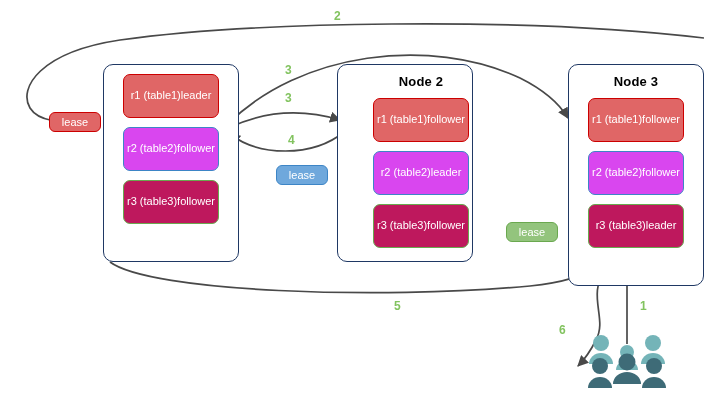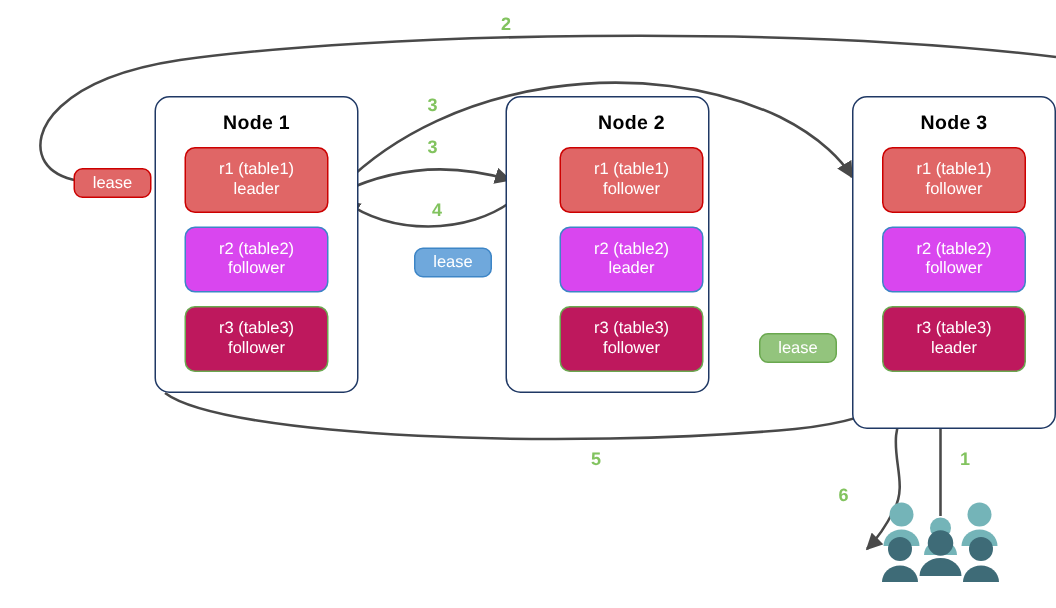--- a/index.html
+++ b/index.html
@@ -22,21 +22,21 @@
     margin-top:9px;
     letter-spacing:.2px;
   }
   .replica{
     margin:9px auto 0 auto;
     width:96px;
     height:44px;
     border-radius:7px;
     box-sizing:border-box;
     display:flex;
-    flex-direction:column;
+    flex-direction:row;
     align-items:center;
     justify-content:center;
     color:#ffffff;
     font-size:11px;
     line-height:13.5px;
     text-align:center;
   }
   .rep-red{background:#e06666;border:1.4px solid #cc0000;}
   .rep-blue{background:#d946ef;border:1.4px solid #3d85c6;}
   .rep-green{background:#be185d;border:1.4px solid #6aa84f;}
@@ -88,21 +88,20 @@
     <path d="M 344 132 C 312 158 258 156 230 134" fill="none" stroke="#494949" stroke-width="1.7" marker-end="url(#ah)"></path>
 
     <path d="M 110 262 C 150 292 380 300 530 286 C 570 282 592 272 604 264" fill="none" stroke="#494949" stroke-width="1.7" marker-end="url(#ah)"></path>
 
     <path d="M 627 344 L 627 266" fill="none" stroke="#494949" stroke-width="1.7" marker-end="url(#ah)"></path>
 
     <path d="M 606 268 C 586 296 608 318 596 340 C 590 352 584 360 578 366" fill="none" stroke="#494949" stroke-width="1.7" marker-end="url(#ah)"></path>
   </svg>
 
   <div class="node" style="left:103px; top:64px; width:136px; height:198px;">
-    <div class="node-title">Node 1</div>
     <div class="replica rep-red">
       <span class="rep-line">r1 (table1)</span>
       <span class="rep-line">leader</span>
     </div>
     <div class="replica rep-blue">
       <span class="rep-line">r2 (table2)</span>
       <span class="rep-line">follower</span>
     </div>
     <div class="replica rep-green">
       <span class="rep-line">r3 (table3)</span>

